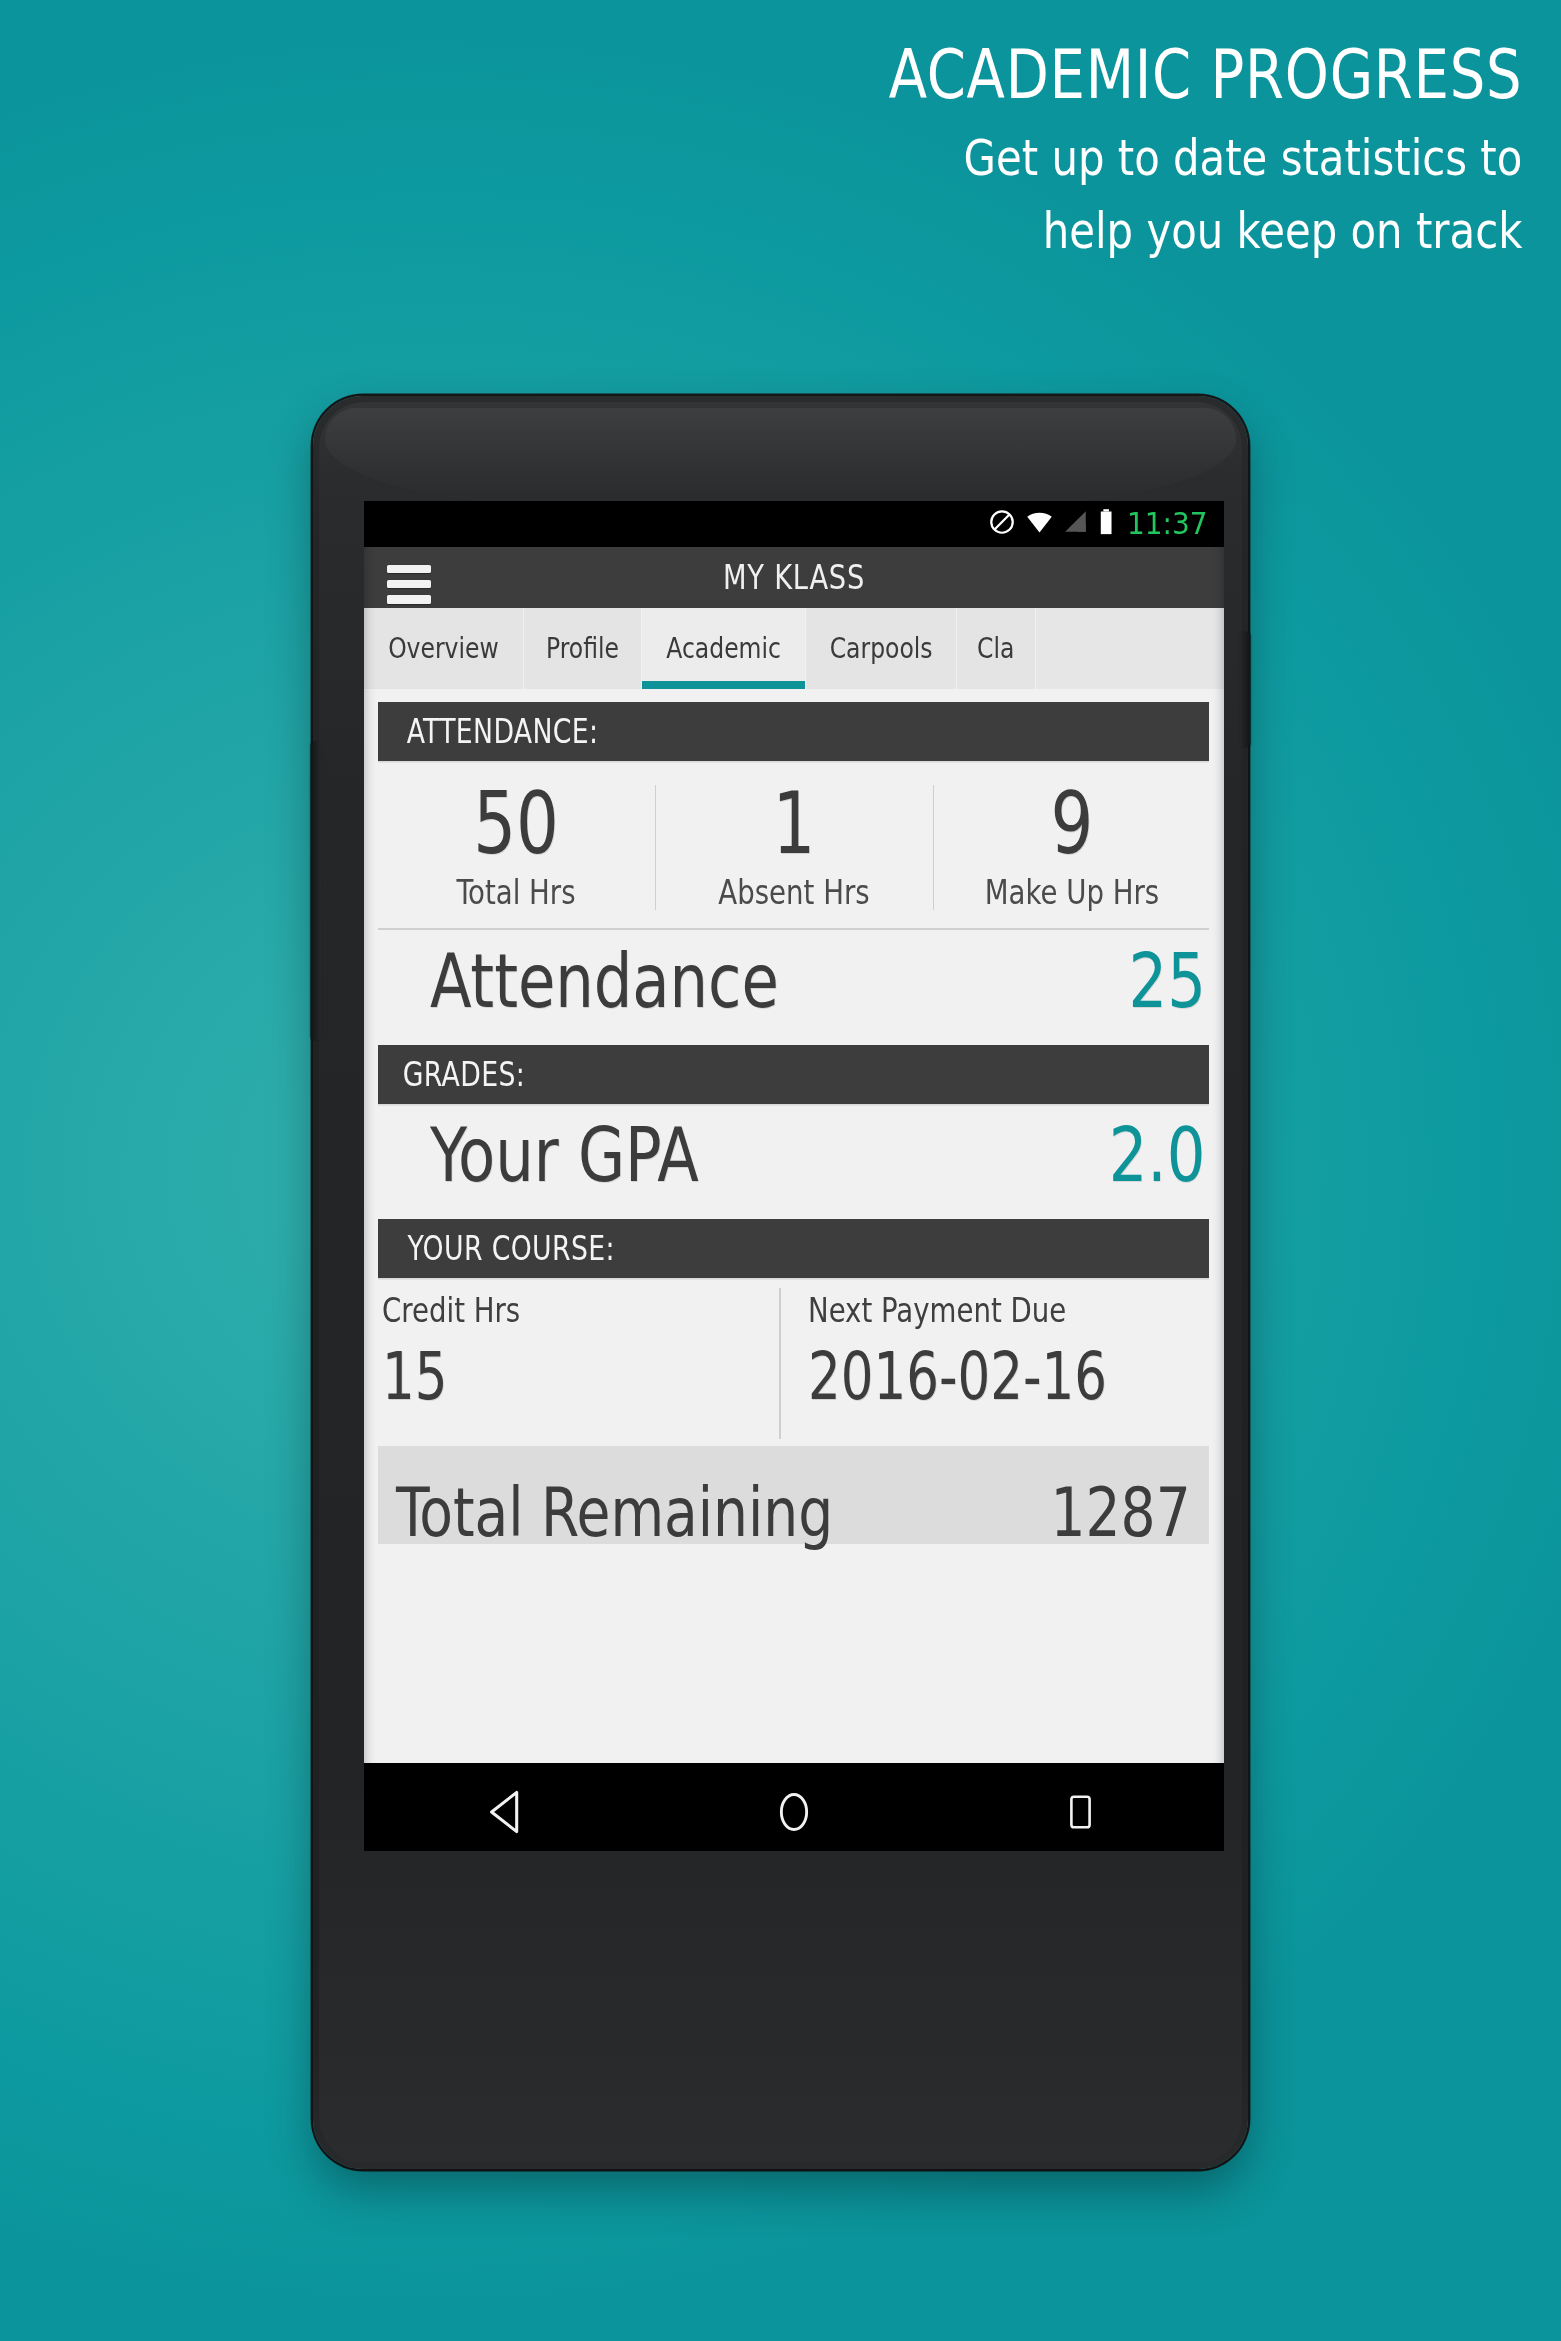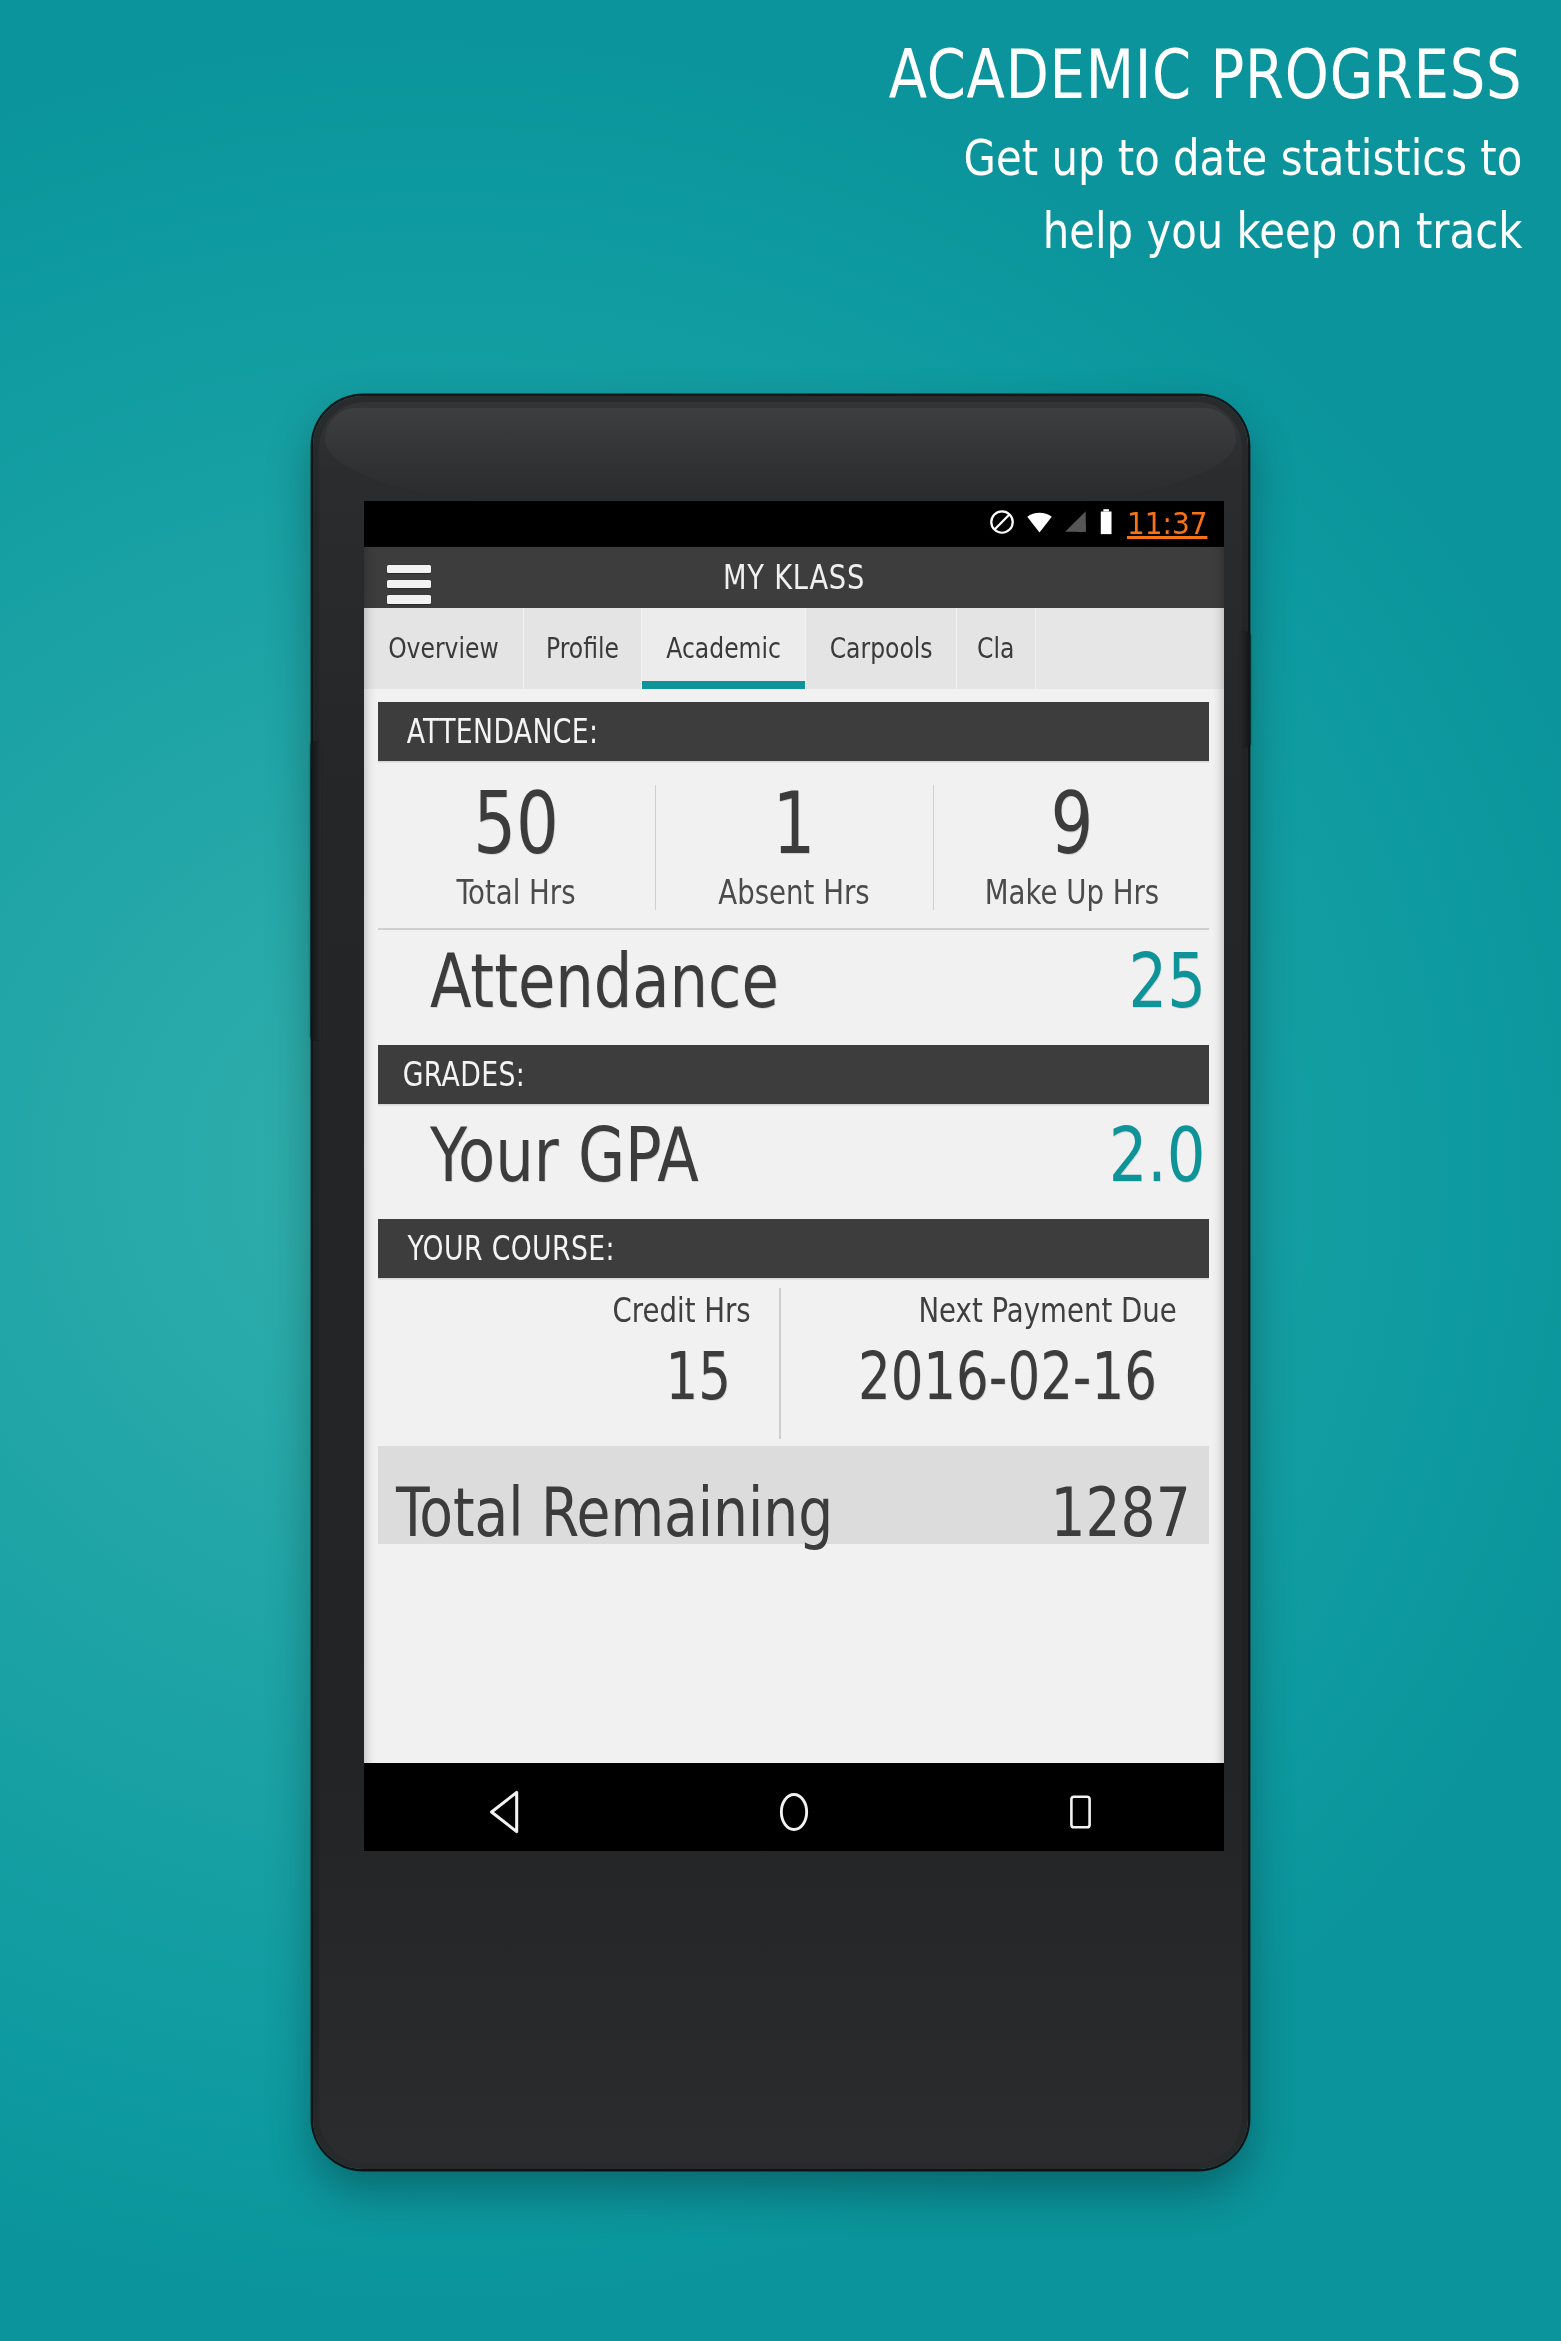--- a/index.html
+++ b/index.html
@@ -78,22 +78,22 @@
     background:#f1f1f1; overflow:hidden;
   }
 
   
   .statusbar {
     height:46px; background:#000; display:flex; align-items:center;
     justify-content:flex-end; padding-right:16.3px; gap:9px;
   }
   .si { display:block; }
   .clock {
-    color:#f97316; font-family:"DejaVu Sans Condensed","Liberation Sans",sans-serif;
-    font-size:31px; line-height:31px; letter-spacing:0px; margin-left:4.1px;text-decoration:underline;
+    color:#22c55e; font-family:"DejaVu Sans Condensed","Liberation Sans",sans-serif;
+    font-size:31px; line-height:31px; letter-spacing:0px; margin-left:4.1px;
   }
 
   
   .appbar {
     height:61px; background:#3d3d3d; display:flex; align-items:center; position:relative;
   }
   .hamburger { position:absolute; left:23.6px; top:18px; width:44px; }
   .hamburger span {
     display:block; height:8.1px; background:#f2f2f2; border-radius:1.6px; margin-bottom:7.3px;
     box-shadow:0 0.8px 0.8px rgba(0,0,0,.35);
@@ -158,21 +158,21 @@
     font-size:75px; line-height:81px; color:#3c3c3c; transform:scaleX(.9);
     transform-origin:left; text-shadow:0.8px 0.8px 0 rgba(0,0,0,.12);
   }
   .big-value {
     font-family:"DejaVu Sans Condensed","Liberation Sans",sans-serif;
     font-size:75px; line-height:81px; color:#0d9398; transform:scaleX(.9);
     transform-origin:right; text-shadow:0.8px 0.8px 0 rgba(0,0,0,.10);
   }
 
   .course-grid { display:flex; padding:13px 18px 6.5px 18px; }
-  .course-cell { flex:1; position:relative; padding-right:1px;text-align:right; }
+  .course-cell { flex:1; position:relative; padding-right:1px; }
   .course-cell + .course-cell { padding-left:29px; }
   .course-cell + .course-cell::before{
     content:""; position:absolute; left:0; top:-3.3px; bottom:-23px; width:1.6px; background:#cfcfcf;
   }
   .course-lbl {
     font-family:"DejaVu Sans Condensed","Liberation Sans",sans-serif;
     font-size:33px; color:#3f3f3f; transform:scaleX(.93); transform-origin:left;
   }
   .course-val {
     font-family:"DejaVu Sans Condensed","Liberation Sans",sans-serif;

